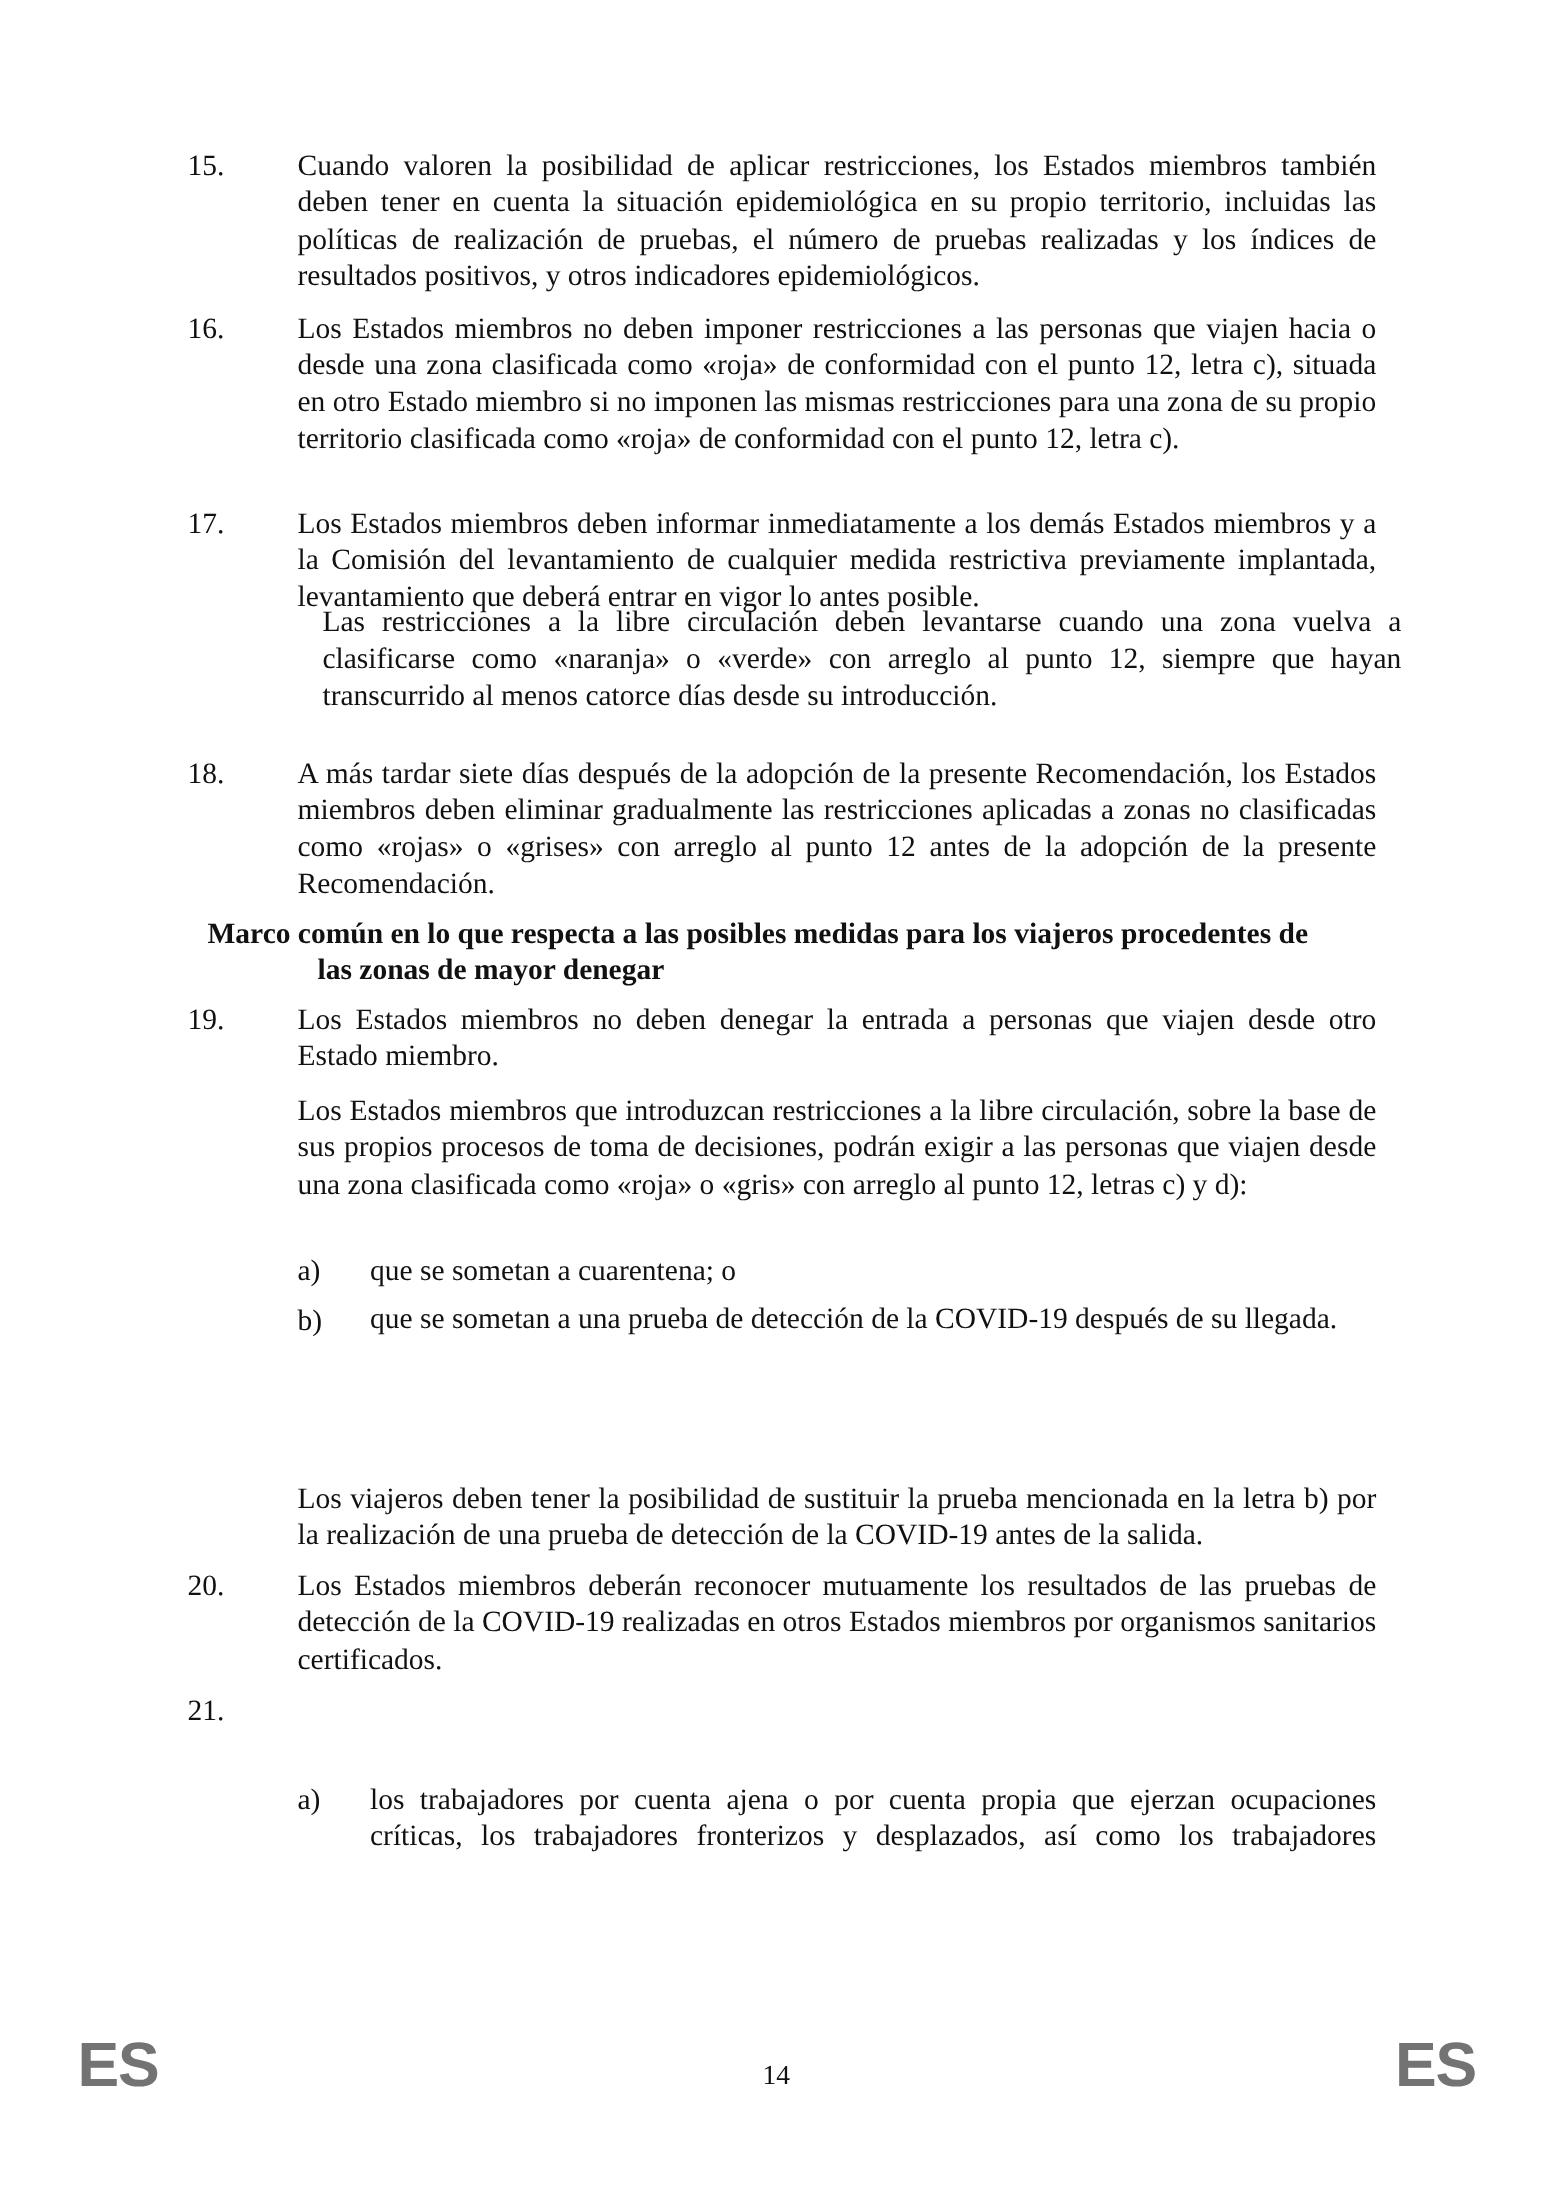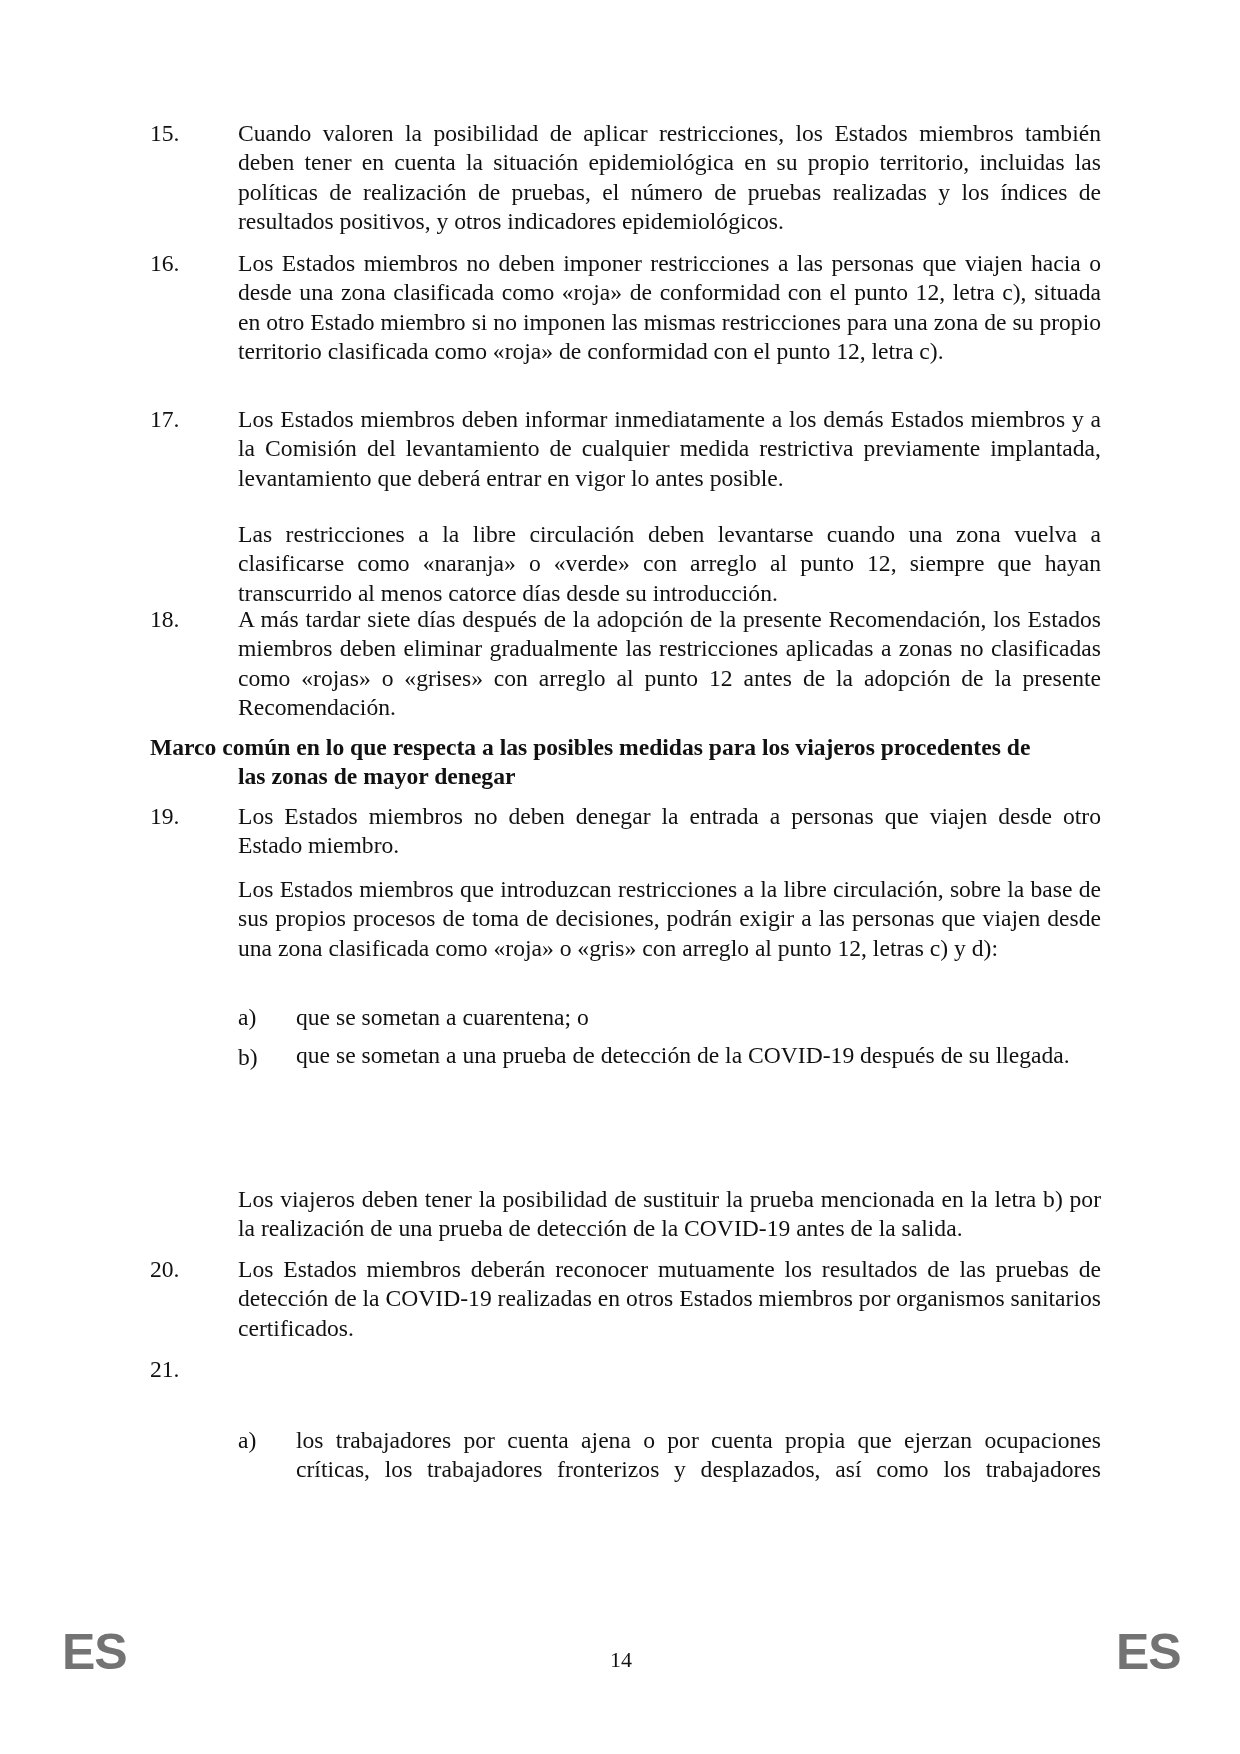--- a/index.html
+++ b/index.html
@@ -1,21 +1,21 @@
 <!DOCTYPE html>
 <html><head>
 <meta charset="utf-8">
 <style>
   html, body { margin: 0; padding: 0; background: #ffffff; }
   body { width: 1240px; height: 1754px; position: relative; overflow: hidden; color: #111; }
   .page { position: absolute; left: 0; top: 0; width: 1240px; height: 1504px; background: #fff; }
   .serif { font-family: "Liberation Serif", "DejaVu Serif", serif; font-size: 23.6px; line-height: 29.3px; }
   .para { position: absolute; left: 238px; width: 863px; text-align: justify; text-align-last: left; }
   .num { position: absolute; left: 150px; }
-  .heading { position: absolute; left: 150px; width: 951px; font-weight: bold; text-indent: 0; }
+  .heading { position: absolute; left: 166px; width: 951px; font-weight: bold; text-indent: 0; }
   .heading .l2 { display: block; padding-left: 88px; }
   .sublabel { position: absolute; left: 238px; }
   .subtext { position: absolute; left: 296px; width: 805px; text-align: justify; text-align-last: left; }
   .footer-es { position: absolute; top: 1624px; font-family: "Liberation Sans", "DejaVu Sans", sans-serif; font-weight: bold; font-size: 50px; line-height: 56px; letter-spacing: -1px; color: #737373; }
   .footer-es.left { left: 62px; }
   .footer-es.right { left: 1116px; }
   .page-number { position: absolute; left: 600px; width: 42px; top: 1646px; text-align: center; font-family: "Liberation Serif", "DejaVu Serif", serif; font-size: 22px; line-height: 28px; }
 </style>
 </head>
 <body>
@@ -23,21 +23,21 @@
 <div class="page serif">
 
   <div class="num" style="top:119px;">15.</div>
   <div class="para" style="top:119px;">Cuando valoren la posibilidad de aplicar restricciones, los Estados miembros también deben tener en cuenta la situación epidemiológica en su propio territorio, incluidas las políticas de realización de pruebas, el número de pruebas realizadas y los índices de resultados positivos, y otros indicadores epidemiológicos.</div>
 
   <div class="num" style="top:249px;">16.</div>
   <div class="para" style="top:249px;">Los Estados miembros no deben imponer restricciones a las personas que viajen hacia o desde una zona clasificada como «roja» de conformidad con el punto 12, letra c), situada en otro Estado miembro si no imponen las mismas restricciones para una zona de su propio territorio clasificada como «roja» de conformidad con el punto 12, letra c).</div>
 
   <div class="num" style="top:405px;">17.</div>
   <div class="para" style="top:405px;">Los Estados miembros deben informar inmediatamente a los demás Estados miembros y a la Comisión del levantamiento de cualquier medida restrictiva previamente implantada, levantamiento que deberá entrar en vigor lo antes posible.</div>
-  <div class="para" style="top:520px;">Las restricciones a la libre circulación deben levantarse cuando una zona vuelva a clasificarse como «naranja» o «verde» con arreglo al punto 12, siempre que hayan transcurrido al menos catorce días desde su introducción.</div>
+  <div class="para" style="top:484px;margin-left:20px;">Las restricciones a la libre circulación deben levantarse cuando una zona vuelva a clasificarse como «naranja» o «verde» con arreglo al punto 12, siempre que hayan transcurrido al menos catorce días desde su introducción.</div>
 
   <div class="num" style="top:605px;">18.</div>
   <div class="para" style="top:605px;">A más tardar siete días después de la adopción de la presente Recomendación, los Estados miembros deben eliminar gradualmente las restricciones aplicadas a zonas no clasificadas como «rojas» o «grises» con arreglo al punto 12 antes de la adopción de la presente Recomendación.</div>
 
   <div class="heading" style="top:733px;">
     <span>Marco común en lo que respecta a las posibles medidas para los viajeros procedentes de</span>
     <span class="l2">las zonas de mayor denegar</span>
   </div>
 
   <div class="num" style="top:802px;">19.</div>

